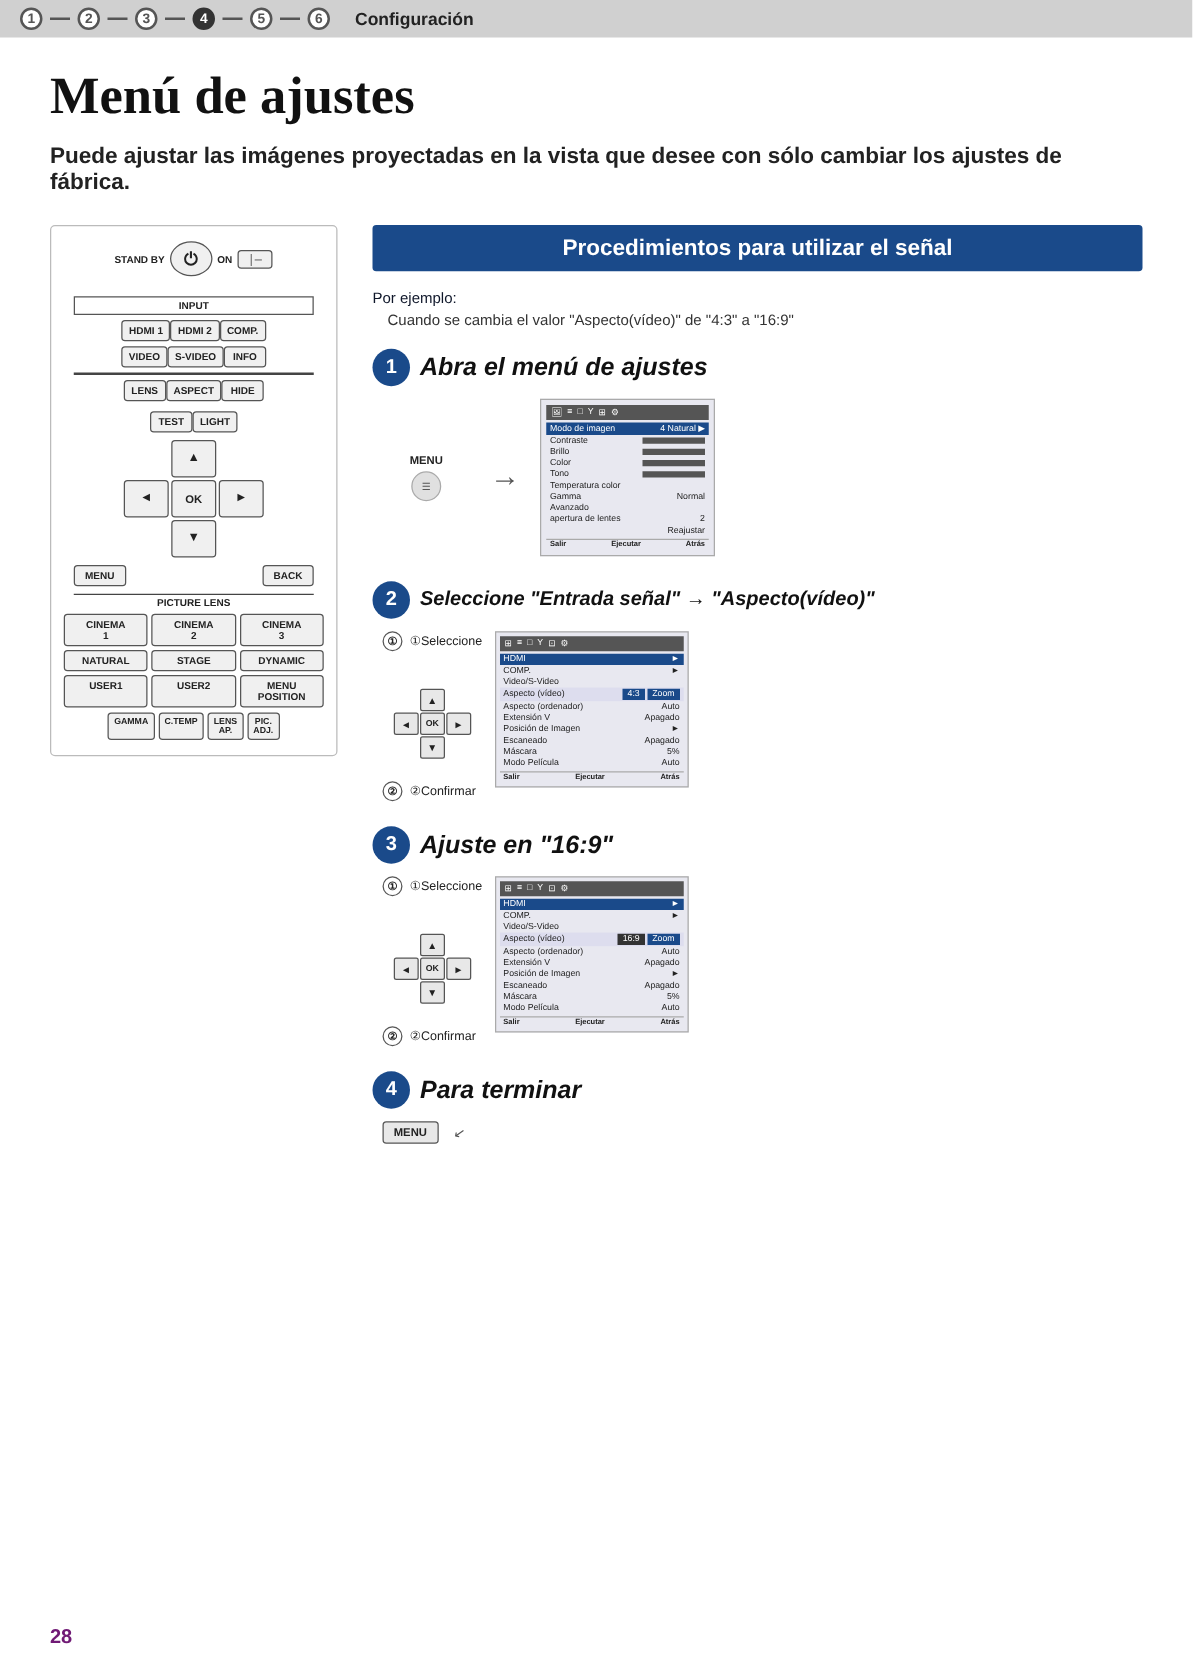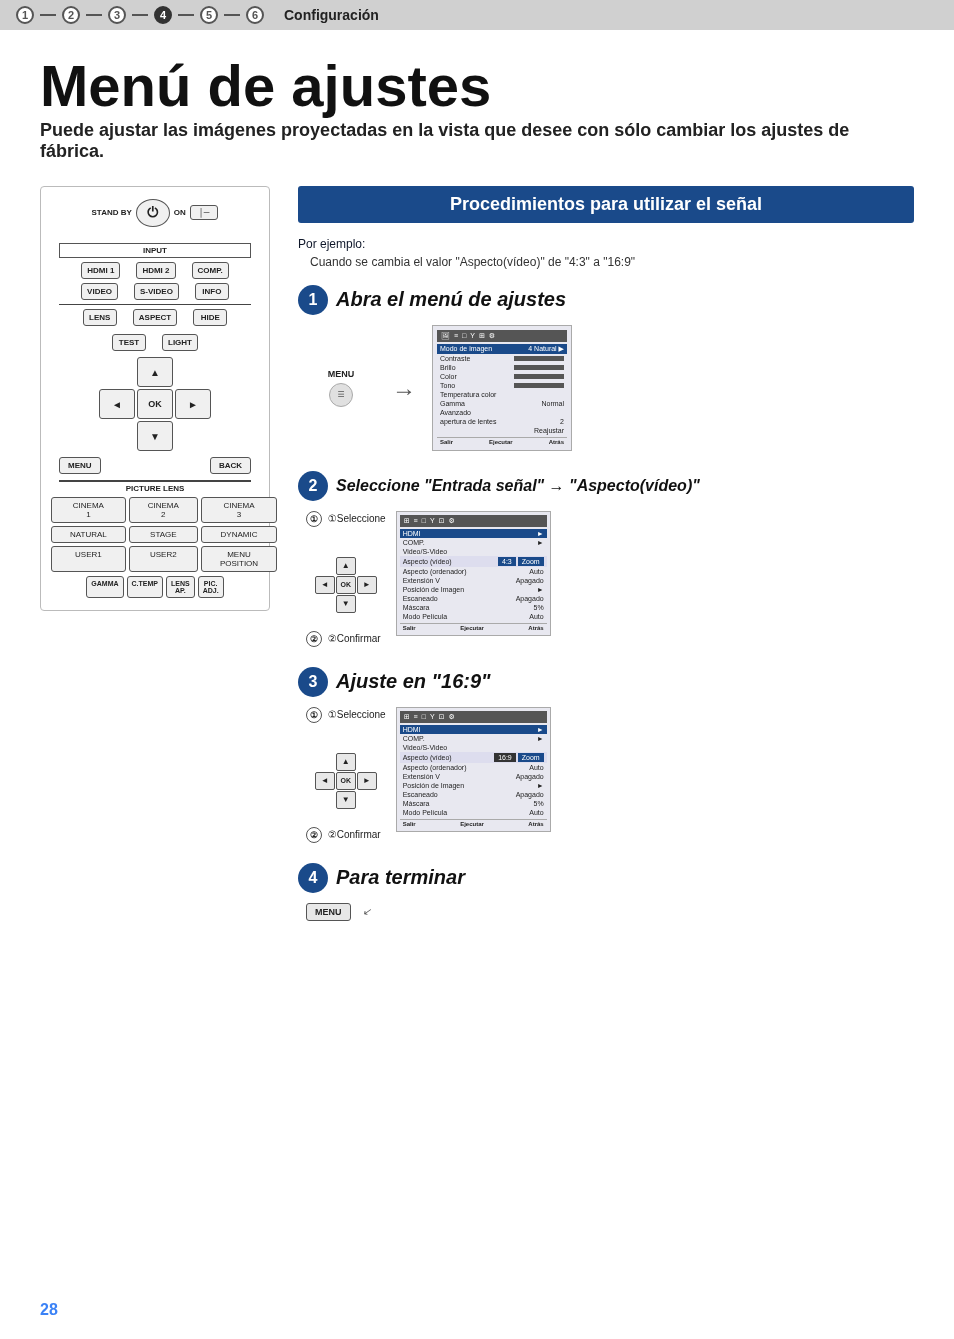--- a/index.html
+++ b/index.html
@@ -48,25 +48,26 @@
       color: #222;
       margin-left: 12px;
     }
 
     
     .main-content {
       padding: 24px 40px;
     }
 
     .page-title {
-      font-size: 58px;
+      font-size: 42px;
       font-weight: bold;
       color: #111;
-      margin-bottom: 2px;
+      margin-bottom: 14px;
       line-height: 1.1;
+      font-family: Liberation Serif, serif;
     }
 
     .subtitle {
       font-size: 18px;
       font-weight: bold;
       color: #222;
       margin-bottom: 24px;
     }
 
     
@@ -82,21 +83,21 @@
       flex-shrink: 0;
       border: 1.5px solid #bbb;
       border-radius: 4px;
       padding: 12px 10px;
       background: #fff;
     }
 
     .remote-row {
       display: flex;
       justify-content: center;
-      gap: 16px;
+      gap: 0;
       margin-bottom: 4px;
     }
 
     .remote-btn {
       border: 1.5px solid #555;
       border-radius: 3px;
       font-size: 8px;
       font-weight: bold;
       text-align: center;
       padding: 3px 5px;
@@ -182,23 +183,23 @@
     .pic-mode-grid {
       display: grid;
       grid-template-columns: repeat(3, 1fr);
       gap: 3px;
       margin-bottom: 4px;
     }
     .pic-mode-btn {
       border: 1.5px solid #555;
       border-radius: 3px;
       font-size: 8px;
-      font-weight: normal;
+      font-weight: bold;
       text-align: center;
-      padding: 3px 18px;
+      padding: 3px 2px;
       background: #f0f0f0;
       cursor: pointer;
     }
 
     .bottom-btns {
       display: flex;
       gap: 3px;
       justify-content: center;
       margin-top: 4px;
     }
@@ -374,21 +375,21 @@
       font-size: 7px;
       min-width: 155px;
     }
 
     .page-number {
       position: absolute;
       bottom: 20px;
       left: 40px;
       font-size: 16px;
       font-weight: bold;
-      color: #3b82f6;
+      color: #701a75;
     }
 
     
     .step4-content {
       display: flex;
       align-items: center;
       gap: 12px;
       padding-left: 8px;
     }
     .mini-menu-btn {

